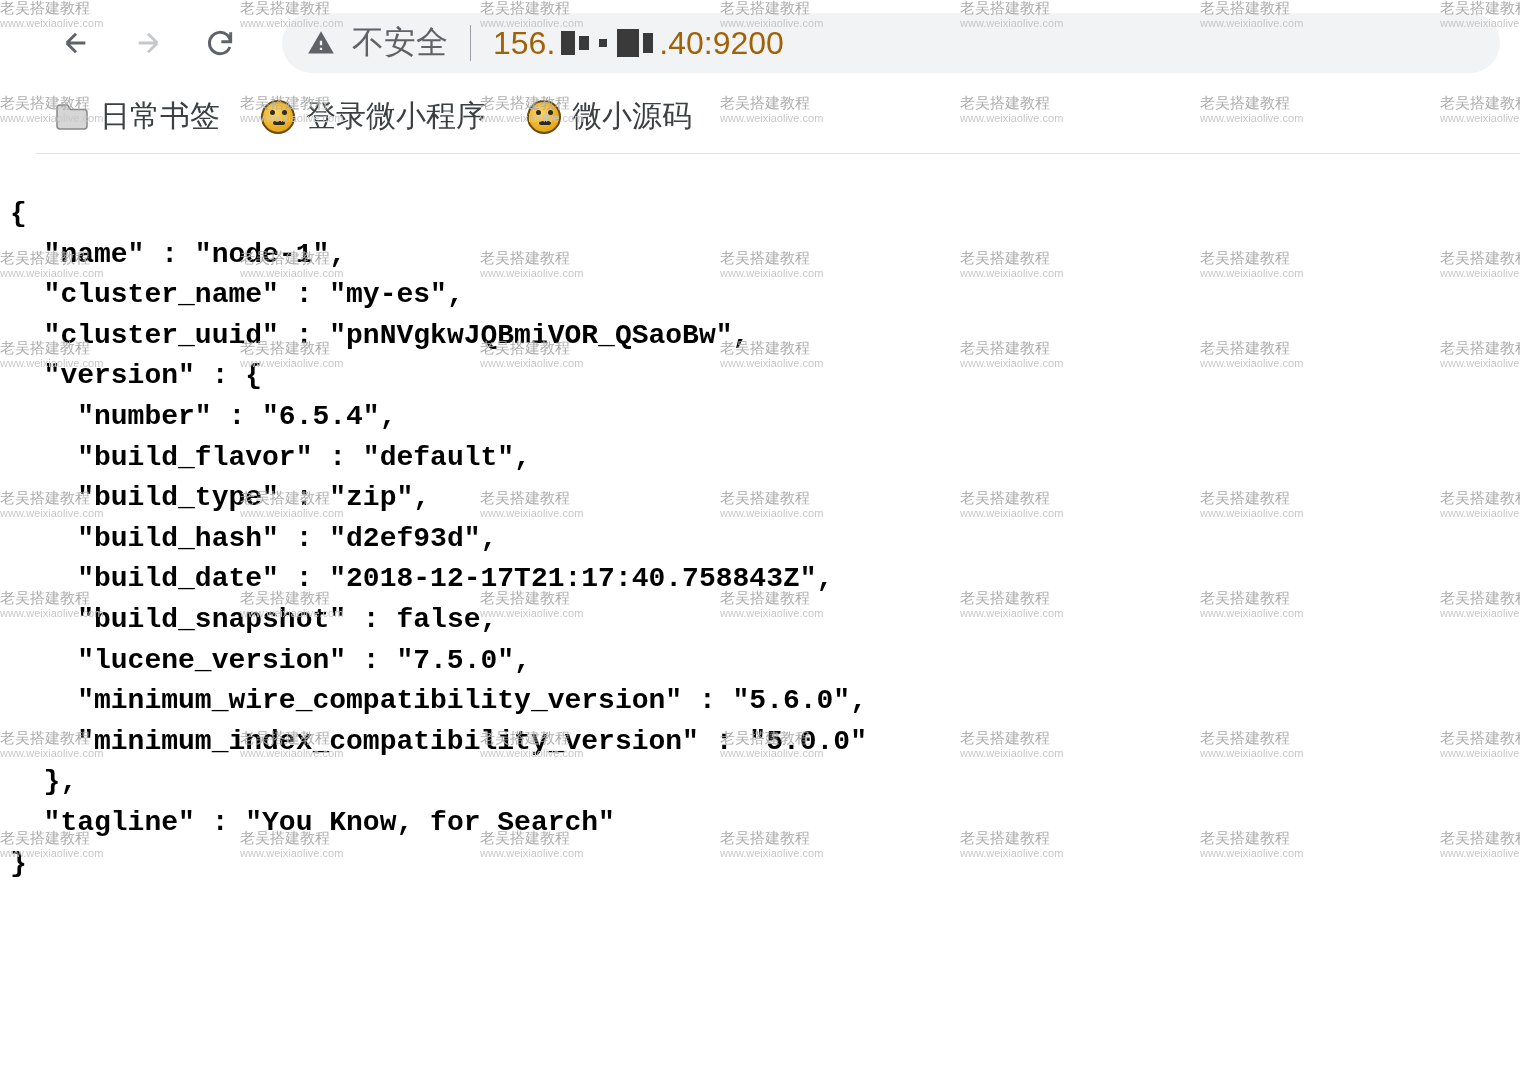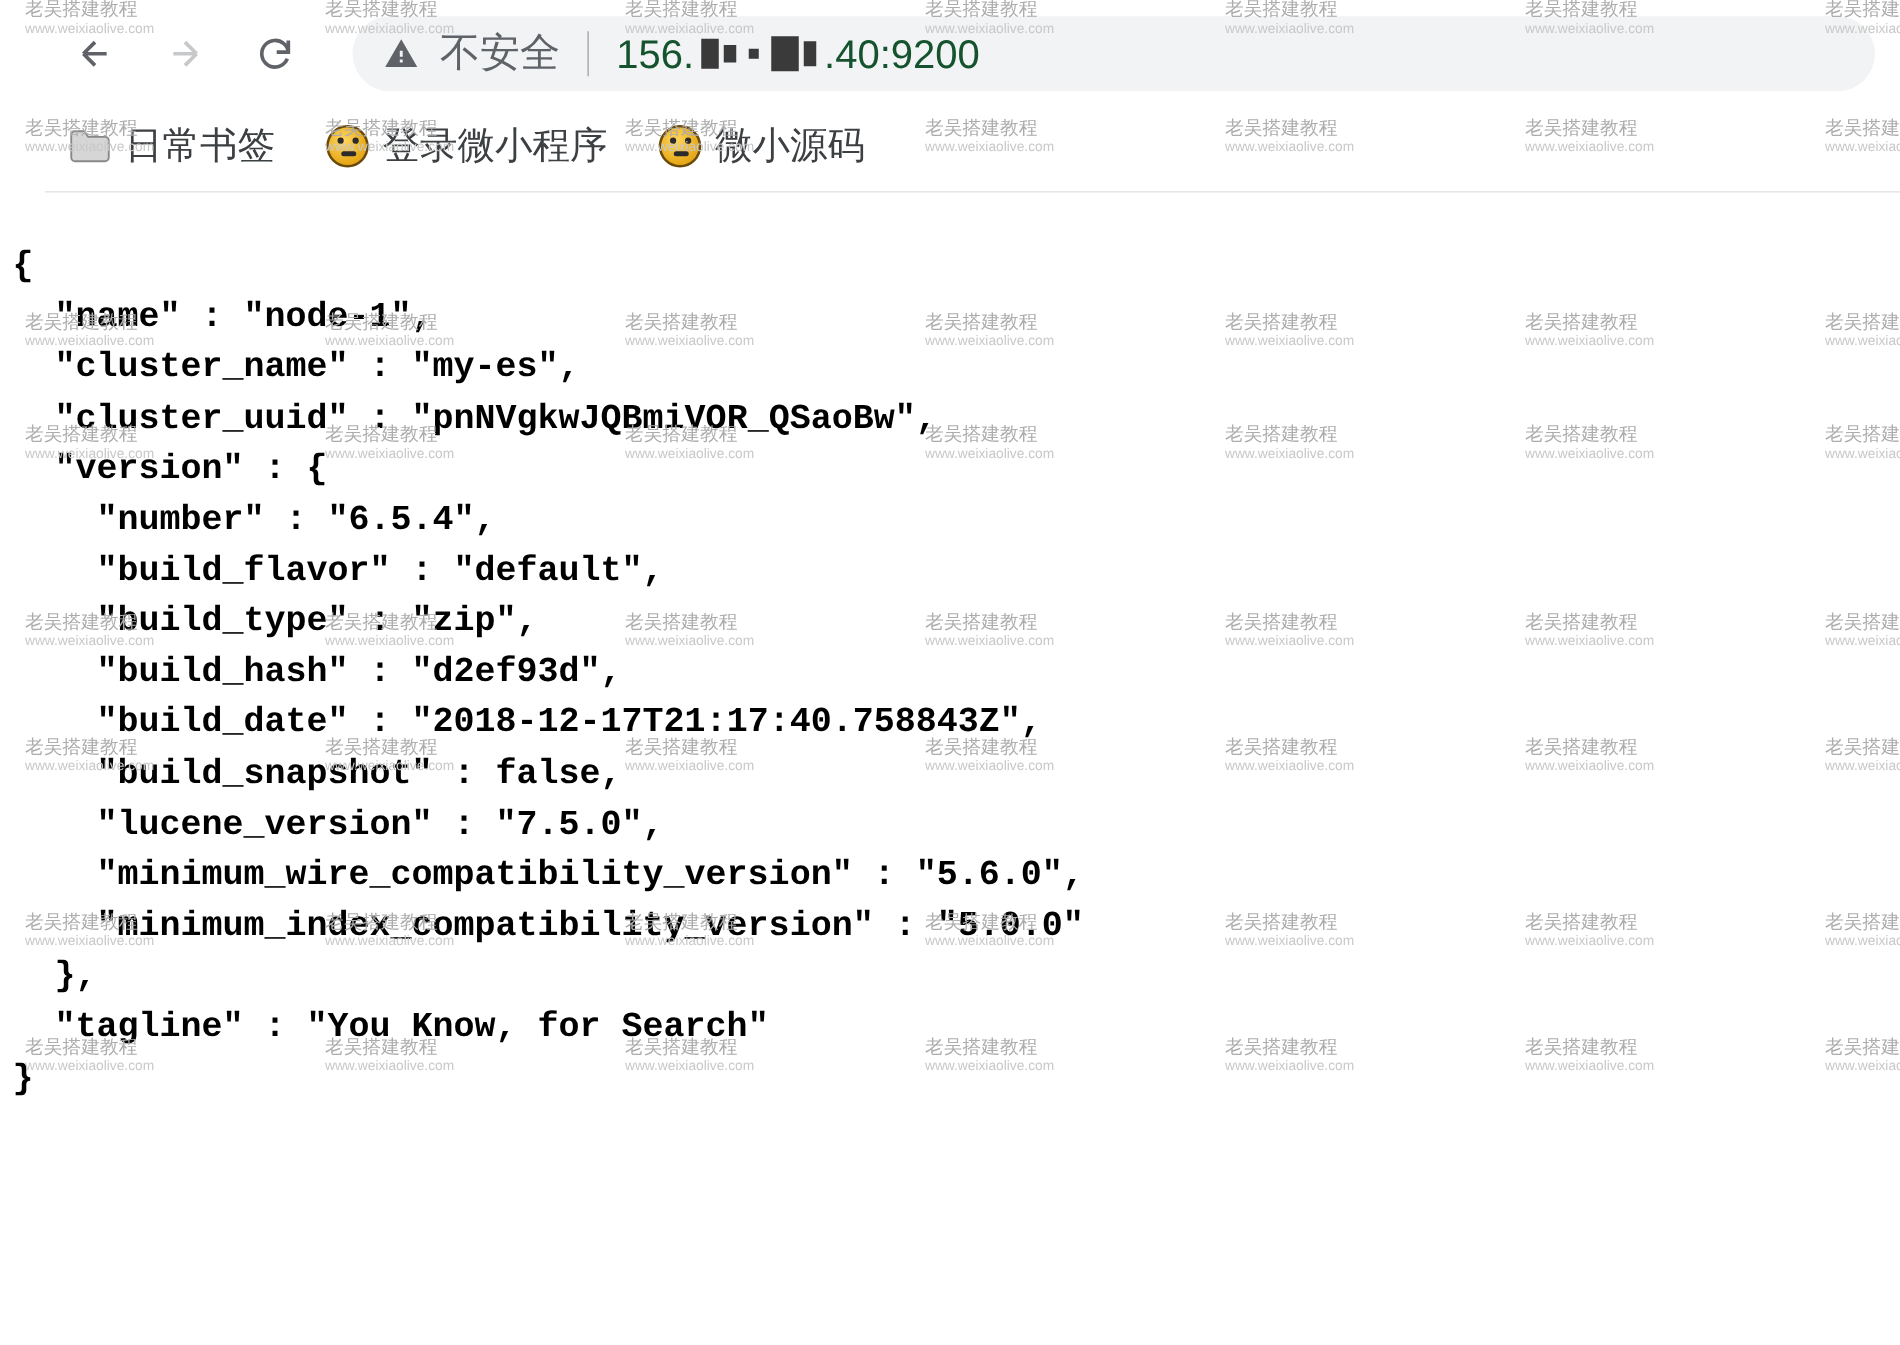--- a/index.html
+++ b/index.html
@@ -68,21 +68,21 @@
       font-weight: 400;
     }
     .separator {
       width: 1px;
       height: 36px;
       background: #9aa0a6;
       margin: 0 6px;
     }
     .url-text {
       font-size: 32px;
-      color: #14532d;
+      color: #a16207;
       display: flex;
       align-items: center;
       gap: 0;
     }
     .url-censored {
       display: inline-flex;
       align-items: center;
       gap: 4px;
       margin: 0 6px;
     }
@@ -173,21 +173,20 @@
     }
     .watermark {
       position: absolute;
       font-size: 13px;
       color: #b8b8b8;
       line-height: 1.1;
       pointer-events: none;
       z-index: 100;
       font-family: "Microsoft YaHei", sans-serif;
       font-weight: normal;
-      margin-left: 20px;
     }
     .watermark .wm-title {
       font-size: 15px;
       color: #acacac;
     }
     .watermark .wm-url {
       font-size: 11px;
       color: #c8c8c8;
     }
   </style>

